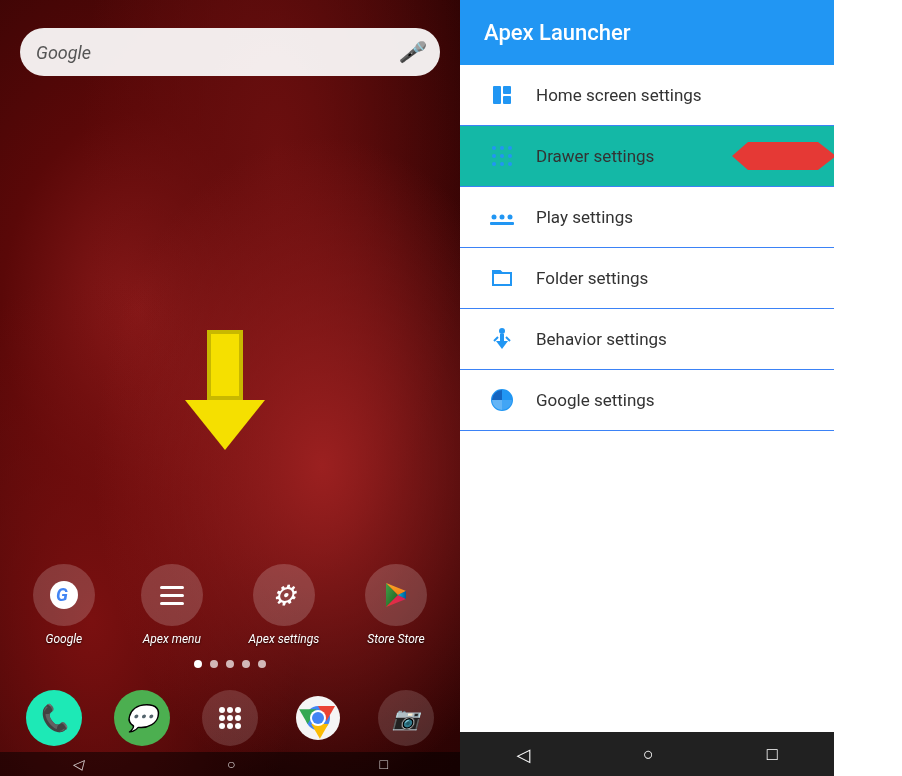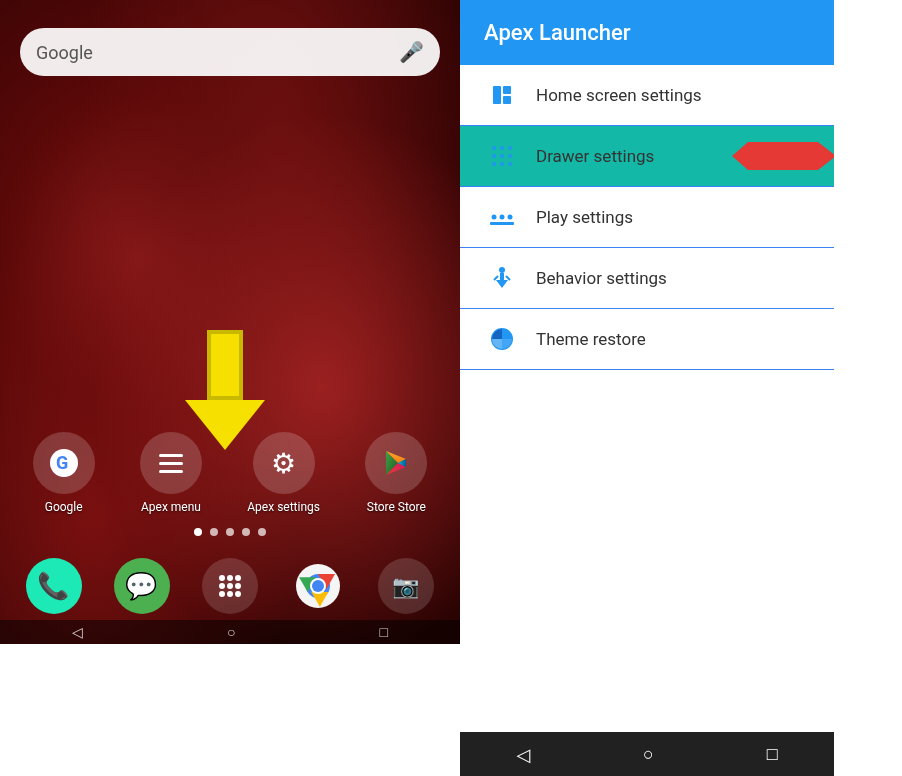--- a/index.html
+++ b/index.html
@@ -7,25 +7,26 @@
       width: 902px;
       height: 776px;
       display: flex;
       font-family: 'Roboto', Arial, sans-serif;
       overflow: hidden;
     }
 
     
     .left-panel {
       width: 460px;
-      height: 644px;
+      height: 776px;
       position: relative;
       background: #c2410c;
       overflow: hidden;
       flex-shrink: 0;
+      font-style: italic;
     }
     .left-bg {
       position: absolute;
       inset: 0;
       background: radial-gradient(ellipse at 30% 40%, #8b1a1a 0%, #5a0808 30%, #3d0505 60%, #2a0303 100%);
     }
     .left-bg::before {
       content: '';
       position: absolute;
       inset: 0;
@@ -442,20 +443,29 @@
         <svg width="24" height="24" viewBox="0 0 24 24" fill="#2196f3">
           <circle cx="4" cy="12" r="2.5"></circle>
           <circle cx="12" cy="12" r="2.5"></circle>
           <circle cx="20" cy="12" r="2.5"></circle>
           <rect x="0" y="17" width="24" height="3" rx="1"></rect>
         </svg>
       </div>
       <span class="menu-item-text">Play settings</span>
     </div>
 
+    <div class="menu-item">
+      <div class="menu-item-icon">
+        <svg width="24" height="24" viewBox="0 0 24 24" fill="none" stroke="#2196f3" stroke-width="2">
+          <path d="M3 7 H21 V19 H3 Z"></path>
+          <path d="M3 7 V5 H10 L12 7"></path>
+        </svg>
+      </div>
+      <span class="menu-item-text">Folder settings</span>
+    </div>
 
     <div class="menu-item">
       <div class="menu-item-icon">
         <svg width="24" height="24" viewBox="0 0 24 24" fill="#2196f3">
           <circle cx="12" cy="4" r="3"></circle>
           <rect x="10" y="7" width="4" height="10"></rect>
           <polygon points="6,14 12,22 18,14"></polygon>
           <line x1="8" y1="10" x2="4" y2="14" stroke="#2196f3" stroke-width="2"></line>
           <line x1="16" y1="10" x2="20" y2="14" stroke="#2196f3" stroke-width="2"></line>
         </svg>
@@ -466,21 +476,21 @@
     <div class="menu-item">
       <div class="menu-item-icon">
         <svg width="24" height="24" viewBox="0 0 24 24" fill="#2196f3">
           <circle cx="12" cy="12" r="10" fill="none" stroke="#2196f3" stroke-width="2"></circle>
           <path d="M12 2 A10 10 0 0 1 22 12 L12 12 Z" fill="#2196f3"></path>
           <path d="M12 12 L22 12 A10 10 0 0 1 12 22 Z" fill="#42a5f5"></path>
           <path d="M12 12 L12 22 A10 10 0 0 1 2 12 Z" fill="#64b5f6"></path>
           <path d="M12 12 L2 12 A10 10 0 0 1 12 2 Z" fill="#1565c0"></path>
         </svg>
       </div>
-      <span class="menu-item-text">Theme restore</span>
+      <span class="menu-item-text">Google settings</span>
     </div>
 
 
 
   </div>
 
   <div class="nav-bar-right">
     <span class="nav-btn">◁</span>
     <span class="nav-btn">○</span>
     <span class="nav-btn">□</span>

